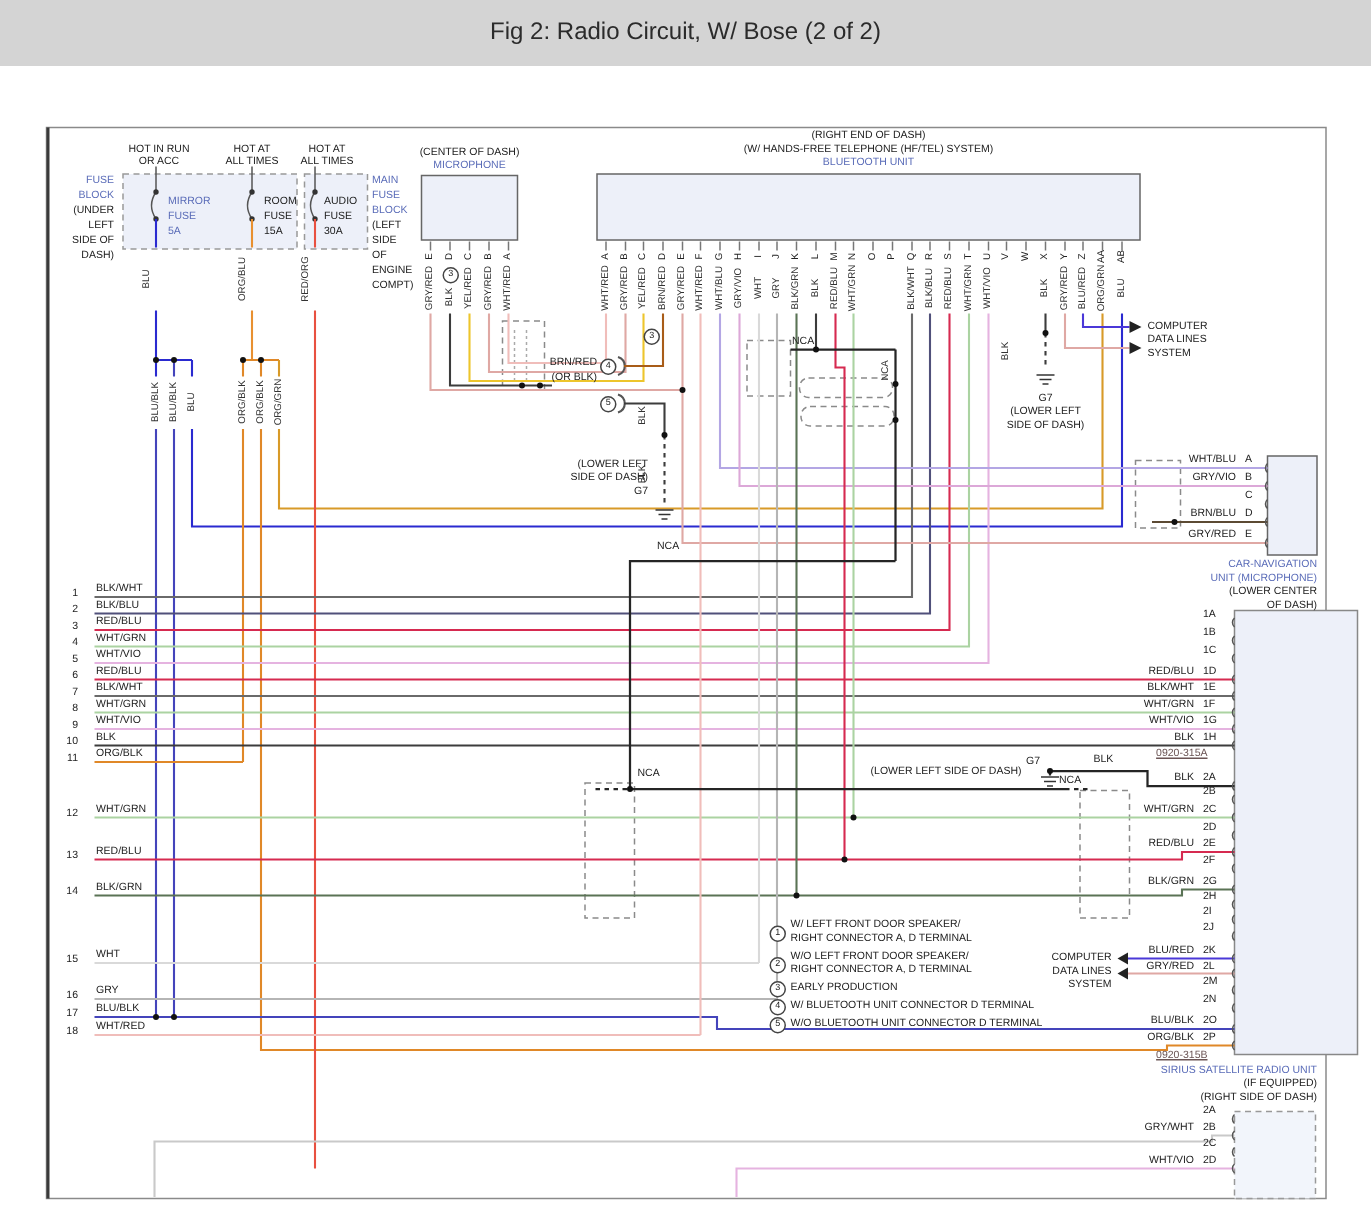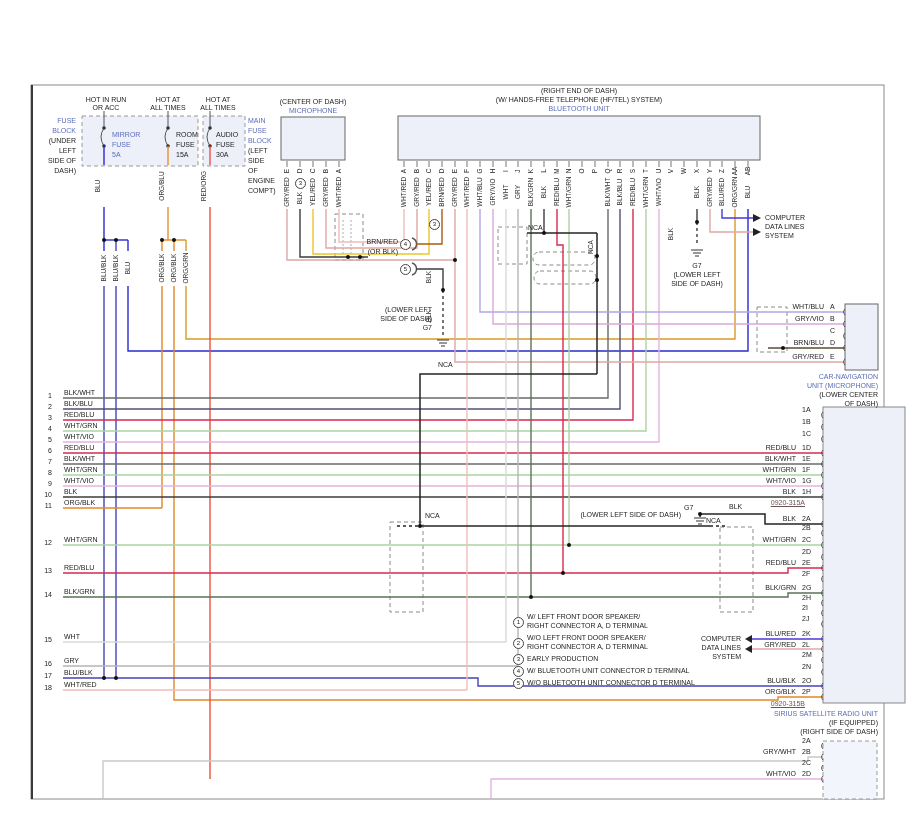--- a/index.html
+++ b/index.html
@@ -25,20 +25,23 @@
   .pr .pin{width:16px;text-align:left}
   .npr{position:absolute;display:flex;gap:6px;justify-content:flex-end;width:96px;
       font-size:7px;line-height:8.5px;color:#222}
   .npr .pin{width:9px;text-align:left}
 </style>
 </head>
 <body>
 
 <div id="page">
 
+<div class="titlebar">
+  <span>Fig 2: Radio Circuit, W/ Bose (2 of 2)</span>
+</div>
 
 <svg width="914" height="817" viewBox="0 0 914 817">
 
   <g>
     <rect x="31" y="85" width="853" height="714" fill="#ffffff" stroke="#8a8a8a"></rect>
     <line x1="32" y1="85" x2="32" y2="799" stroke="#3a3a3a" stroke-width="2"></line>
   </g>
 
   <g>
     <rect x="82" y="116" width="116" height="50" fill="#edf0f9" stroke="#999" stroke-dasharray="4 3"></rect>

